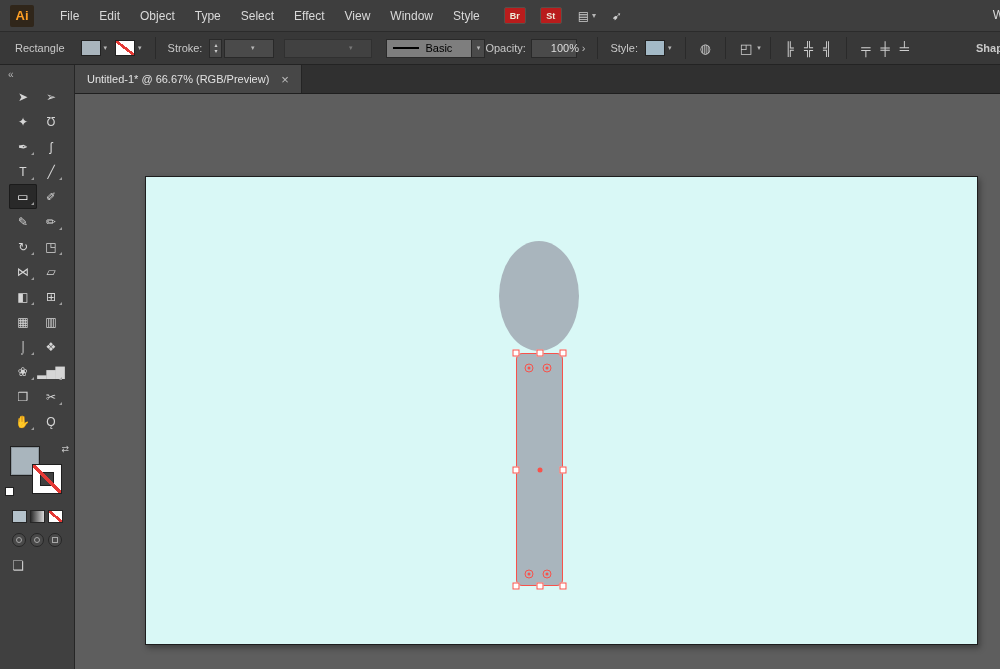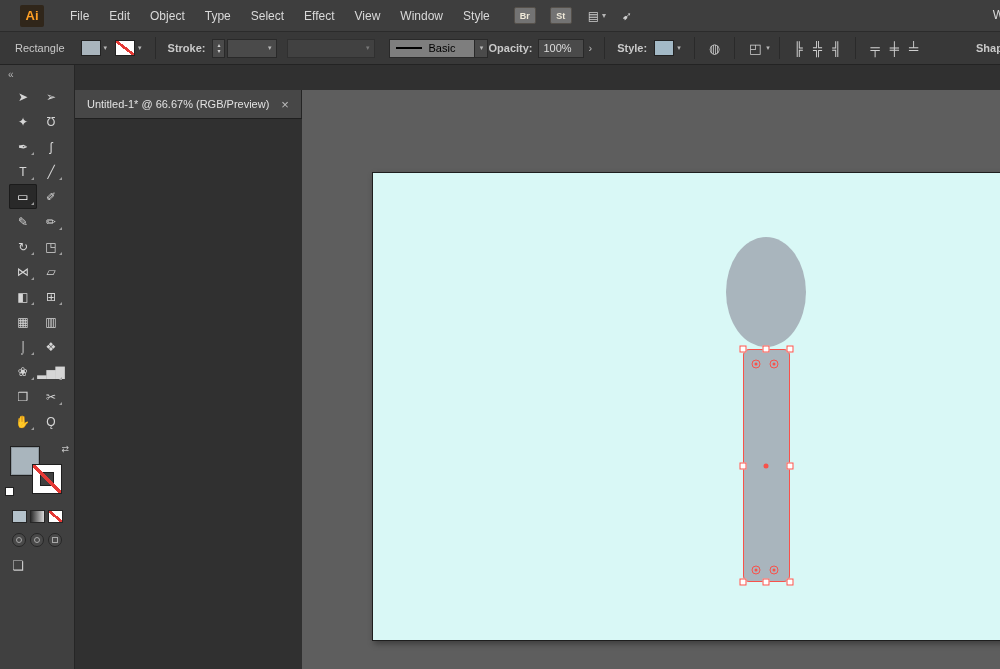--- a/index.html
+++ b/index.html
@@ -1,51 +1,51 @@
 <!DOCTYPE html>
 <html style="--menubar-bg: #3e3e3e; --controlbar-bg: #383838; --panel-bg: #404040; --tabbar-bg: #303030; --tab-bg: #474747; --canvas-bg: #5e5e5e; --artboard-bg: #d9f8f6; --shape-fill: #a9b5bd; --selection: #f8524b; --text-light: #d9d9d9; --logo-amber: #ff9f24;"><head>
 <meta charset="utf-8">
 <style>
   * { margin:0; padding:0; box-sizing:border-box; }
   html,body { width:1000px; height:669px; overflow:hidden; background:#303030;
     font-family:"Liberation Sans","DejaVu Sans",sans-serif; }
 
   
   .menubar { position:relative; height:32px; background:var(--menubar-bg,#3e3e3e);
-    display:flex; align-items:center; padding:0 20px; font-size:12px;
+    display:flex; align-items:center; padding:0 10px; font-size:12px;
     color:var(--text-light,#d9d9d9); border-bottom:1px solid #2b2b2b; }
   .logo { width:24px; height:22px; background:#30261a; color:var(--logo-amber,#ff9f24);
     font-weight:bold; font-size:13px; display:flex; align-items:center; justify-content:center;
     border-radius:2px; margin-right:16px; }
   .menu-item { padding:0 10px; cursor:default;text-align:center; }
-  .mb-btn { background:#737373; color:#efe9d8; border:1px solid #55504a; font-size:9px;
+  .mb-btn { background:#b91c1c; color:#efe9d8; border:1px solid #55504a; font-size:9px;
     font-weight:bold; width:22px; height:17px; margin-left:14px; border-radius:2px;
     display:inline-flex; align-items:center; justify-content:center; }
   .mb-icon { margin-left:16px; font-size:12px; color:#cfcfcf; }
   .mb-chev { font-size:8px; margin-left:3px; color:#b5b5b5; }
   .mb-partial { position:absolute; right:-4px; top:8px; font-size:12px; }
 
   
   .controlbar { position:relative; height:33px; background:var(--controlbar-bg,#383838);
     border-bottom:1px solid #232323; display:flex; align-items:center; padding:0 12px;
     font-size:11px; color:#c9c9c9; overflow:hidden; }
   .cb-label { margin:0 3px; white-space:nowrap; }
-  .cb-label.b { font-weight:bold; }
+  .cb-label.b { font-weight:normal; }
   .swatch-drop { display:flex; align-items:center; gap:3px; margin:0 4px; }
   .swatch { width:20px; height:16px; display:inline-block; border:1px solid #222; }
   .fill-swatch { background:var(--shape-fill,#a9b5bd); }
   .none-swatch { background:linear-gradient(to top right,#fff 44%,#e53935 44%,#e53935 56%,#fff 56%); }
   .style-swatch { background:#a3b9c6; }
   .chev { font-size:7px; color:#b8b8b8; }
   .sep { width:1px; height:22px; background:#2a2a2a; margin:0 9px; flex:0 0 1px; }
   .stepper { display:flex; flex-direction:column; justify-content:center; align-items:center;
     background:#4a4a4a; border:1px solid #292929; width:13px; height:19px; line-height:1;
     font-size:6px; color:#ccc; margin-left:4px; }
   .field { height:19px; background:#4a4a4a; border:1px solid #292929; display:flex;
-    align-items:center; padding:0 5px; margin:0 2px; }
+    align-items:center; padding:0 19px; margin:0 2px; }
   .field.weight { width:50px; justify-content:space-between; }
   .field.wide { width:88px; opacity:.5; justify-content:flex-end; margin-left:8px; }
   .field.opacity { width:46px; color:#ddd; }
   .brush-field { width:86px; height:19px; background:#7e7e7e; border:1px solid #292929;
     display:flex; align-items:center; gap:6px; padding:0 6px; margin-left:12px; }
   .brush-line { flex:0 0 26px; height:2px; background:#000; }
   .brush-name { color:#000; font-size:11px; font-weight:normal; }
   .chev-box { width:13px; height:19px; background:#4a4a4a; border:1px solid #292929;
     border-left:none; display:flex; align-items:center; justify-content:center; }
   .chev-r { font-size:11px; color:#bbb; margin:0 3px; }
@@ -89,21 +89,21 @@
   .dm-btn { width:14px; height:14px; border-radius:50%; background:#494949;
     border:1px solid #262626; position:relative; }
   .dm-btn::after { content:""; position:absolute; left:3px; top:3px; right:3px; bottom:3px;
     border:1px solid #a8a8a8; border-radius:50%; }
   .dm-btn.inside::after { border-radius:0; }
 
   .screenmode { margin-top:11px; align-self:flex-start; margin-left:12px; color:#c9c9c9;
     font-size:13px; }
 
   
-  .document { flex:1; display:flex; flex-direction:row; min-width:0;margin-top:25px; }
+  .document { flex:1; display:flex; flex-direction:column; min-width:0; }
   .tabbar { height:29px; background:var(--tabbar-bg,#303030); border-bottom:1px solid #1f1f1f;
     display:flex; align-items:stretch; }
   .tab { background:var(--tab-bg,#474747); border-right:1px solid #242424; padding:0 12px;
     display:flex; align-items:center; gap:12px; font-size:11px; color:#e2e2e2; }
   .tab-close { font-size:13px; color:#bdbdbd; }
 
   .canvas { flex:1; position:relative; background:var(--canvas-bg,#5e5e5e); overflow:hidden; }
   .artboard { position:absolute; left:70px; top:82px; width:833px; height:469px;
     background:var(--artboard-bg,#d9f8f6); border:1px solid #1e1e1e;
     box-shadow:2px 3px 6px rgba(0,0,0,.35); }

